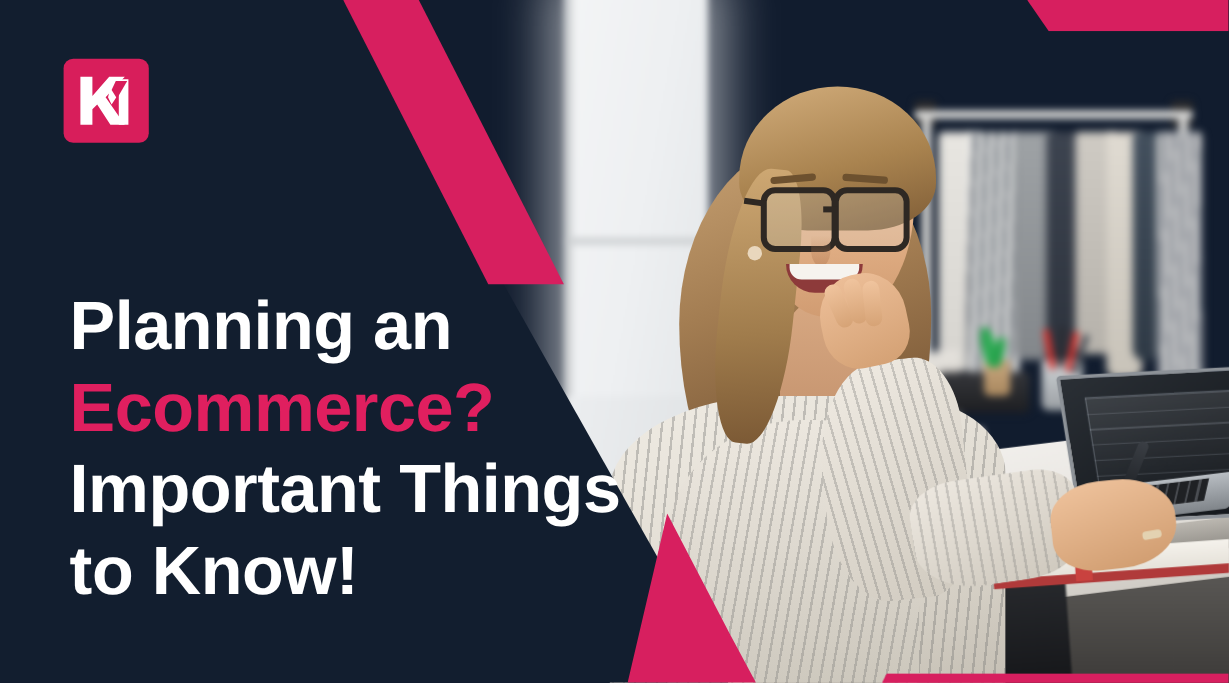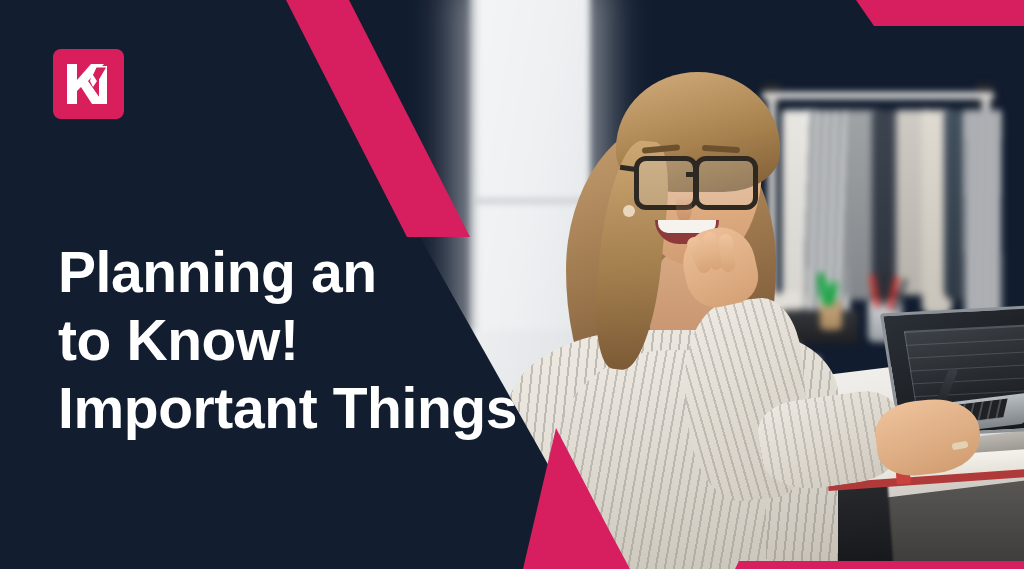--- a/index.html
+++ b/index.html
@@ -589,17 +589,18 @@
   <div class="logo">
     <svg width="46" height="42" viewBox="0 0 46 42">
       <path d="M1,1 H11 V17 L25,1 H38 L22,18 L38,41 H26 L15,24 L11,28 V41 H1 Z" fill="#ffffff"></path>
       <path d="M28,3 L41,3 L41,41 L33,41 L33,15 L27,24 L24,18 Z" fill="#ffffff"></path>
       <path d="M30.5,4.5 L40,4.5 L31.5,19 L27,12 Z" fill="#d81e5b"></path>
     </svg>
   </div>
 
   <div class="headline">
     <span class="hl-line">Planning an</span>
+    <span class="hl-line accent">Ecommerce?</span>
+    <span class="hl-line">Important Things</span>
     <span class="hl-line">to Know!</span>
-    <span class="hl-line">Important Things</span>
   </div>
 
 </div>
 
 </body></html>

